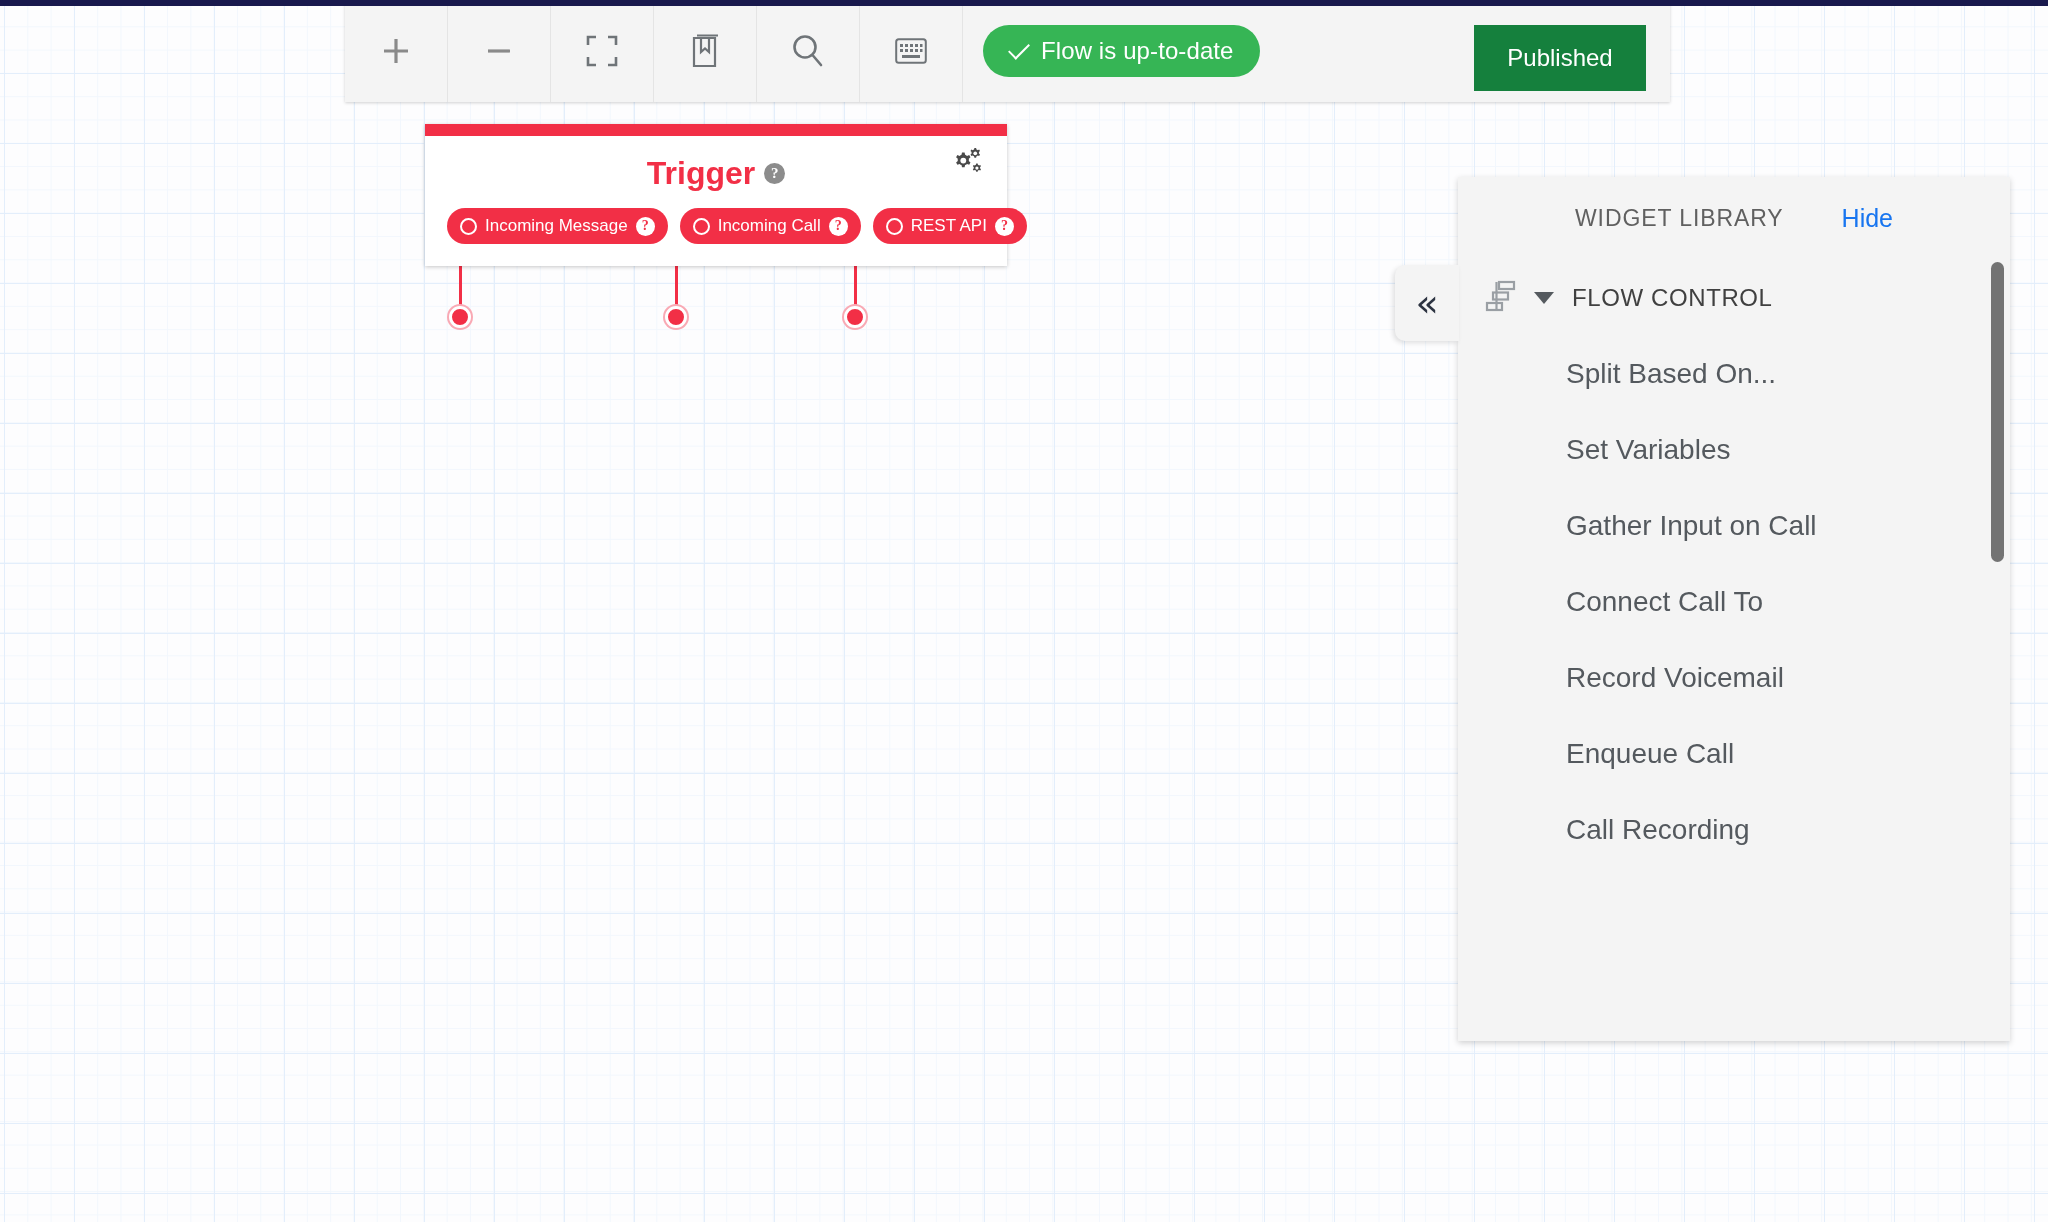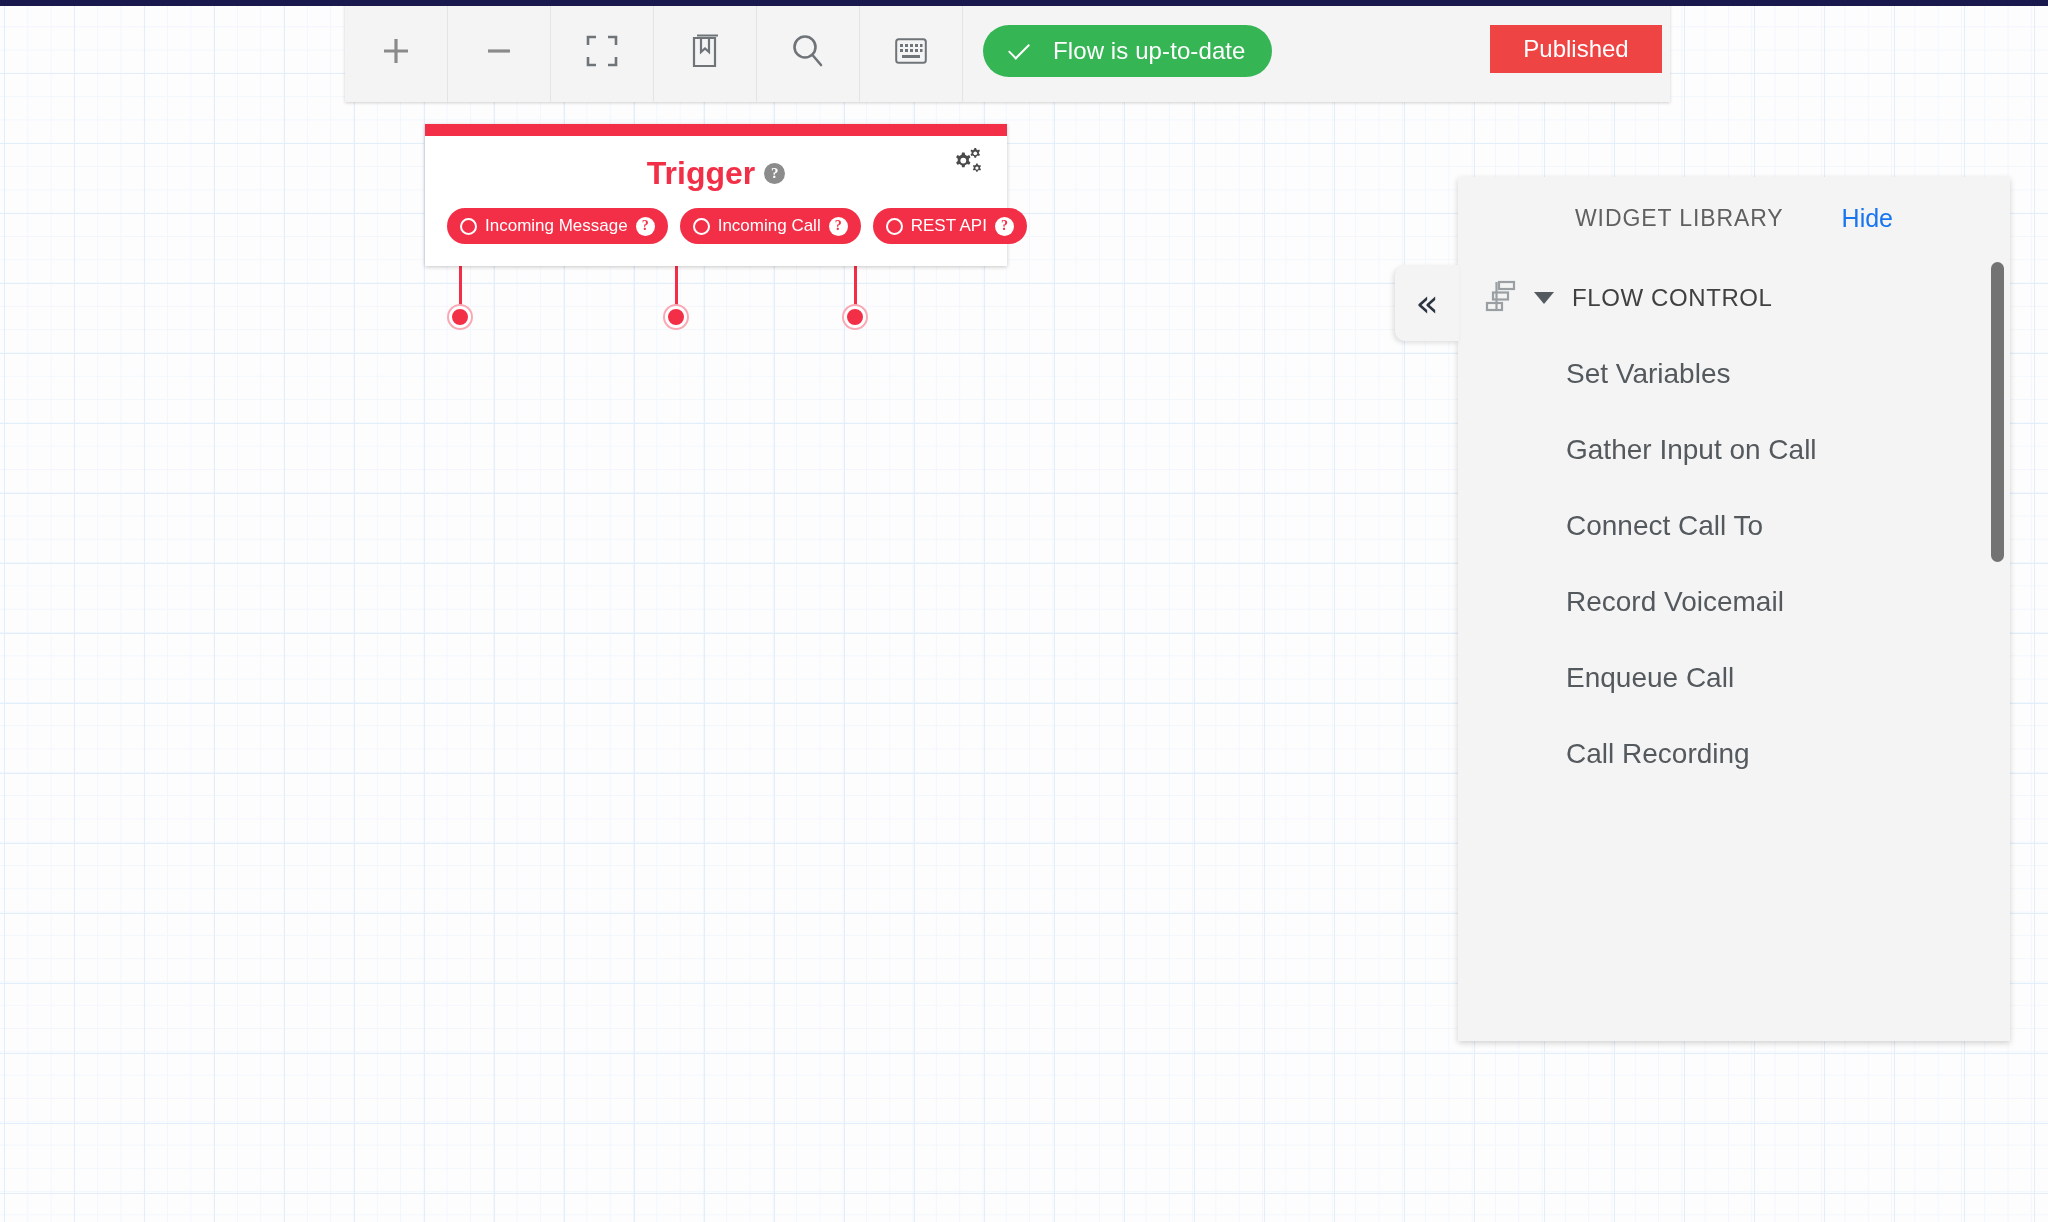--- a/index.html
+++ b/index.html
@@ -61,41 +61,41 @@
   #flow-status {
     margin-left: 20px;
     align-self: center;
     background: #36b555;
     color: #ffffff;
     border-radius: 30px;
     height: 52px;
     padding: 0 26px;
     display: flex;
     align-items: center;
-    gap: 24px;
+    gap: 12px;
     font-size: 24px;
     letter-spacing: 0.1px;
     cursor: pointer;
     white-space: nowrap;
   }
   #flow-status .chk {
     display: inline-block;
     width: 20px; height: 11px;
     border-left: 2.5px solid #fff;
     border-bottom: 2.5px solid #fff;
     transform: rotate(-45deg) translate(2px,-2px);
   }
 
   #publish-btn {
     position: absolute;
-    right: 8px;
+    right: 24px;
     top: 25px;
     width: 172px;
-    height: 48px;
-    background: #ef4444;
+    height: 66px;
+    background: #15803d;
     color: #ffffff;
     border: none;
     font-size: 24px;
     font-family: "Liberation Sans", sans-serif;
     cursor: default;
     display: flex;
     align-items: center;
     justify-content: center;
   }
 
@@ -448,20 +448,21 @@
         <svg width="36" height="36" viewBox="0 0 36 36">
           <rect x="17" y="4" width="15" height="7" fill="none" stroke="#9a9fa4" stroke-width="2.2"></rect>
           <rect x="11" y="14.5" width="15" height="7" fill="none" stroke="#9a9fa4" stroke-width="2.2"></rect>
           <rect x="5" y="25" width="15" height="7" fill="none" stroke="#9a9fa4" stroke-width="2.2"></rect>
           <path d="M14.5 4 L14.5 32" fill="none" stroke="#9a9fa4" stroke-width="2.2"></path>
         </svg>
       </span>
       <span class="wp-group-caret"></span>
       <span class="wp-group-label">FLOW CONTROL</span>
     </div>
+    <div class="wp-item">Split Based On...</div>
     <div class="wp-item">Set Variables</div>
 
     <div class="wp-item">Gather Input on Call</div>
     <div class="wp-item">Connect Call To</div>
     <div class="wp-item">Record Voicemail</div>
     <div class="wp-item">Enqueue Call</div>
     <div class="wp-item">Call Recording</div>
   </div>
 </div>
 

